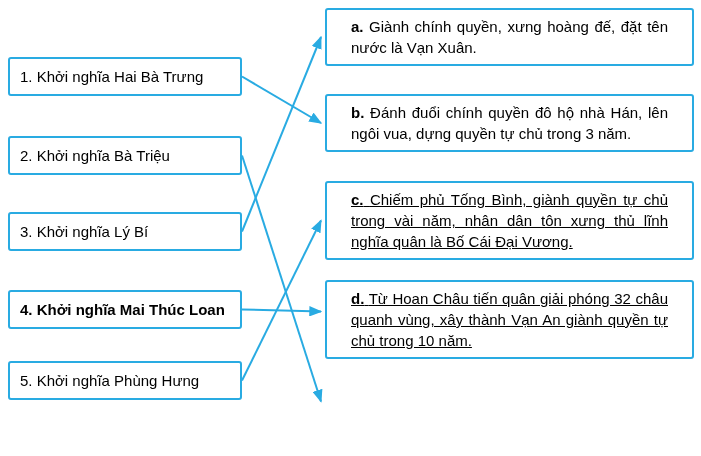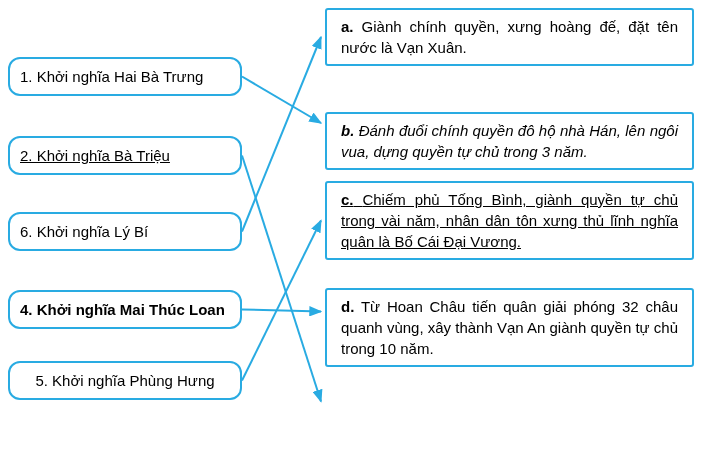--- a/index.html
+++ b/index.html
@@ -21,51 +21,51 @@
     width: 100%;
     height: 100%;
     pointer-events: none;
   }
   .lbox {
     position: absolute;
     left: 8px;
     width: 234px;
     height: 39px;
     border: 2px solid var(--accent, #29ABE2);
-    border-radius: 12px;
+    border-radius: 3px;
     background: #ffffff;
     display: flex;
     align-items: center;
     padding: 0 10px;
     font-size: 15px;
     line-height: 1.2;
     white-space: nowrap;
   }
   .rbox {
     position: absolute;
     left: 325px;
     width: 369px;
     border: 2px solid var(--accent, #29ABE2);
     border-radius: 3px;
     background: #ffffff;
-    padding: 6px 14px;
+    padding: 6px 24px;
     font-size: 15px;
     line-height: 21px;
     text-align: justify;
   }
   .rbox .prefix { font-weight: bold; }
   .t1 { top: 57px; }
-  .t2 { top: 136px; text-decoration: underline; }
+  .t2 { top: 136px; }
   .t3 { top: 212px; }
   .t4 { top: 290px; font-weight: bold; }
-  .t5 { top: 361px; justify-content: center; }
+  .t5 { top: 361px; }
   .ta { top: 8px;   min-height: 58px; }
-  .tb { top: 112px;  min-height: 58px; font-style: italic; }
+  .tb { top: 94px;  min-height: 58px; }
   .tc { top: 181px; min-height: 79px; text-decoration: underline; }
-  .td { top: 288px; min-height: 79px; }
+  .td { top: 280px; min-height: 79px; text-decoration: underline; }
   .te { top: 362px; min-height: 79px; }
 </style>
 </head>
 <body>
 
 <div class="stage">
 
   <svg id="arrow-layer" xmlns="http://www.w3.org/2000/svg">
     <defs>
       <marker id="arrowhead" viewBox="0 0 10 8" refX="9" refY="4" markerWidth="13" markerHeight="10.4" orient="auto" markerUnits="userSpaceOnUse">
@@ -79,21 +79,21 @@
       <line x1="242" y1="380.5" x2="321" y2="220.5" stroke="#29ABE2" stroke-width="2" marker-end="url(#arrowhead)"></line>
     </svg>
 
   <div class="lbox t1">
     <span>1. Khởi nghĩa Hai Bà Trưng</span>
   </div>
   <div class="lbox t2">
     <span>2. Khởi nghĩa Bà Triệu</span>
   </div>
   <div class="lbox t3">
-    <span>6. Khởi nghĩa Lý Bí</span>
+    <span>3. Khởi nghĩa Lý Bí</span>
   </div>
   <div class="lbox t4">
     <span>4. Khởi nghĩa Mai Thúc Loan</span>
   </div>
   <div class="lbox t5">
     <span>5. Khởi nghĩa Phùng Hưng</span>
   </div>
 
   <div class="rbox ta">
     <span class="prefix">a.</span>

